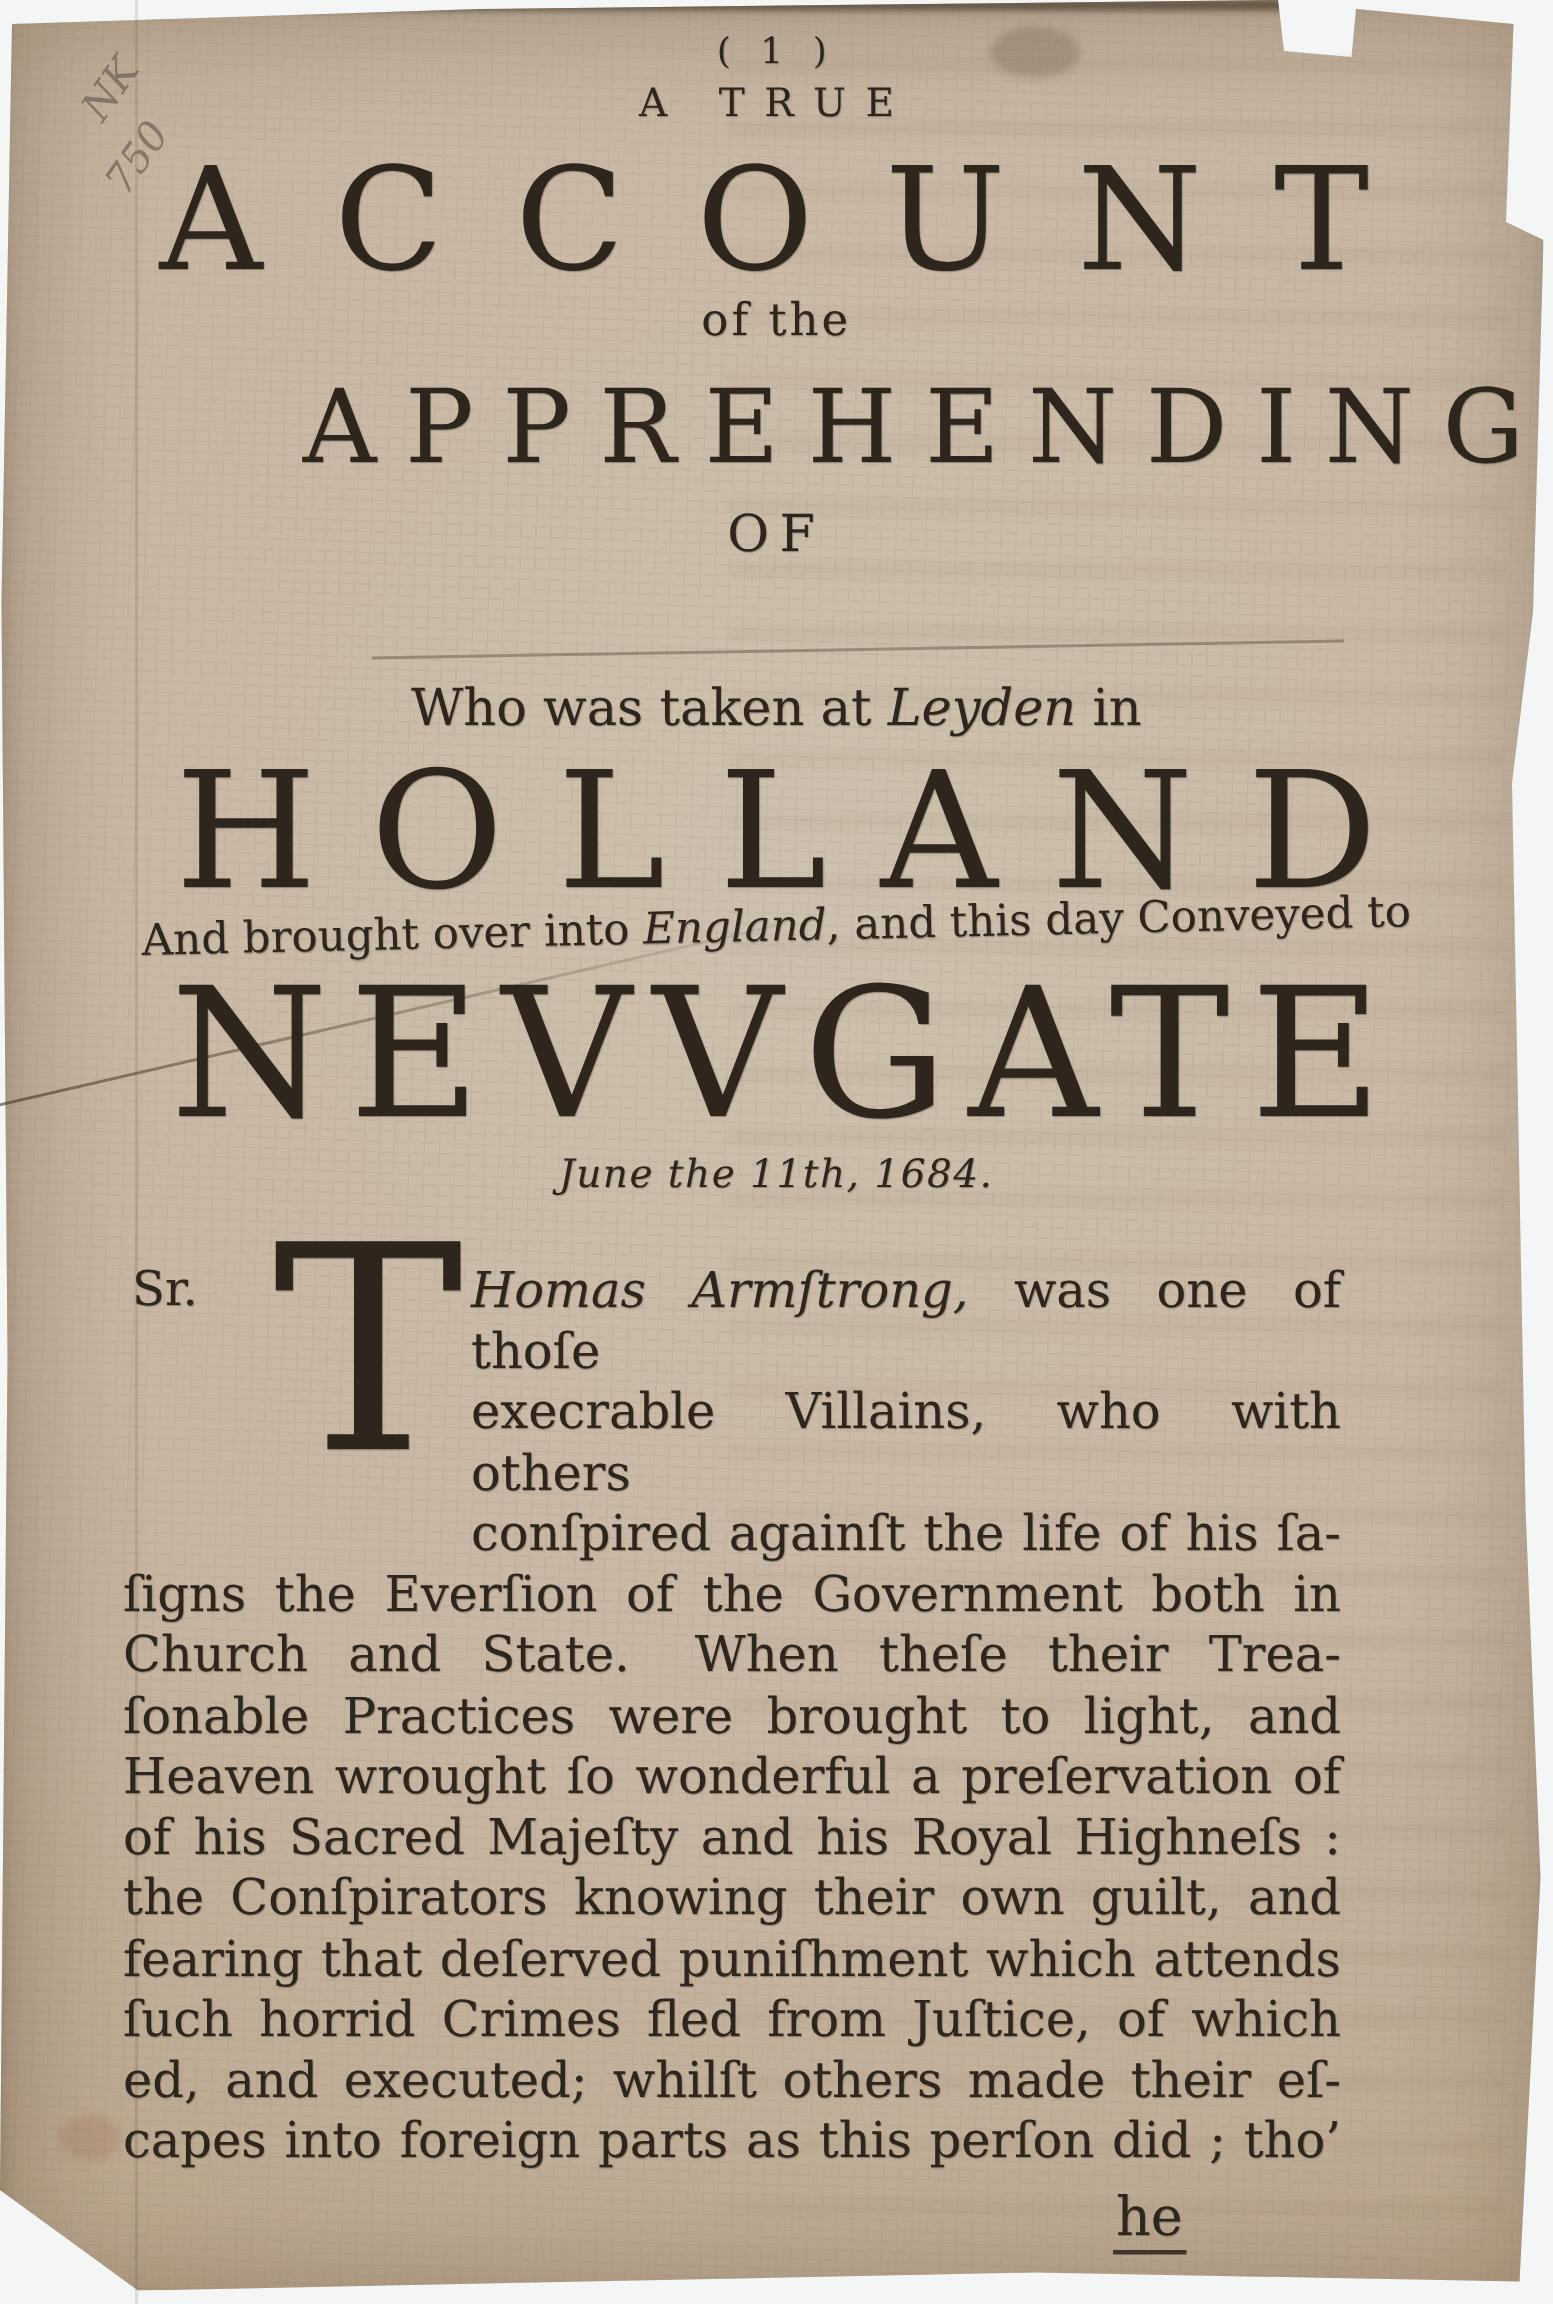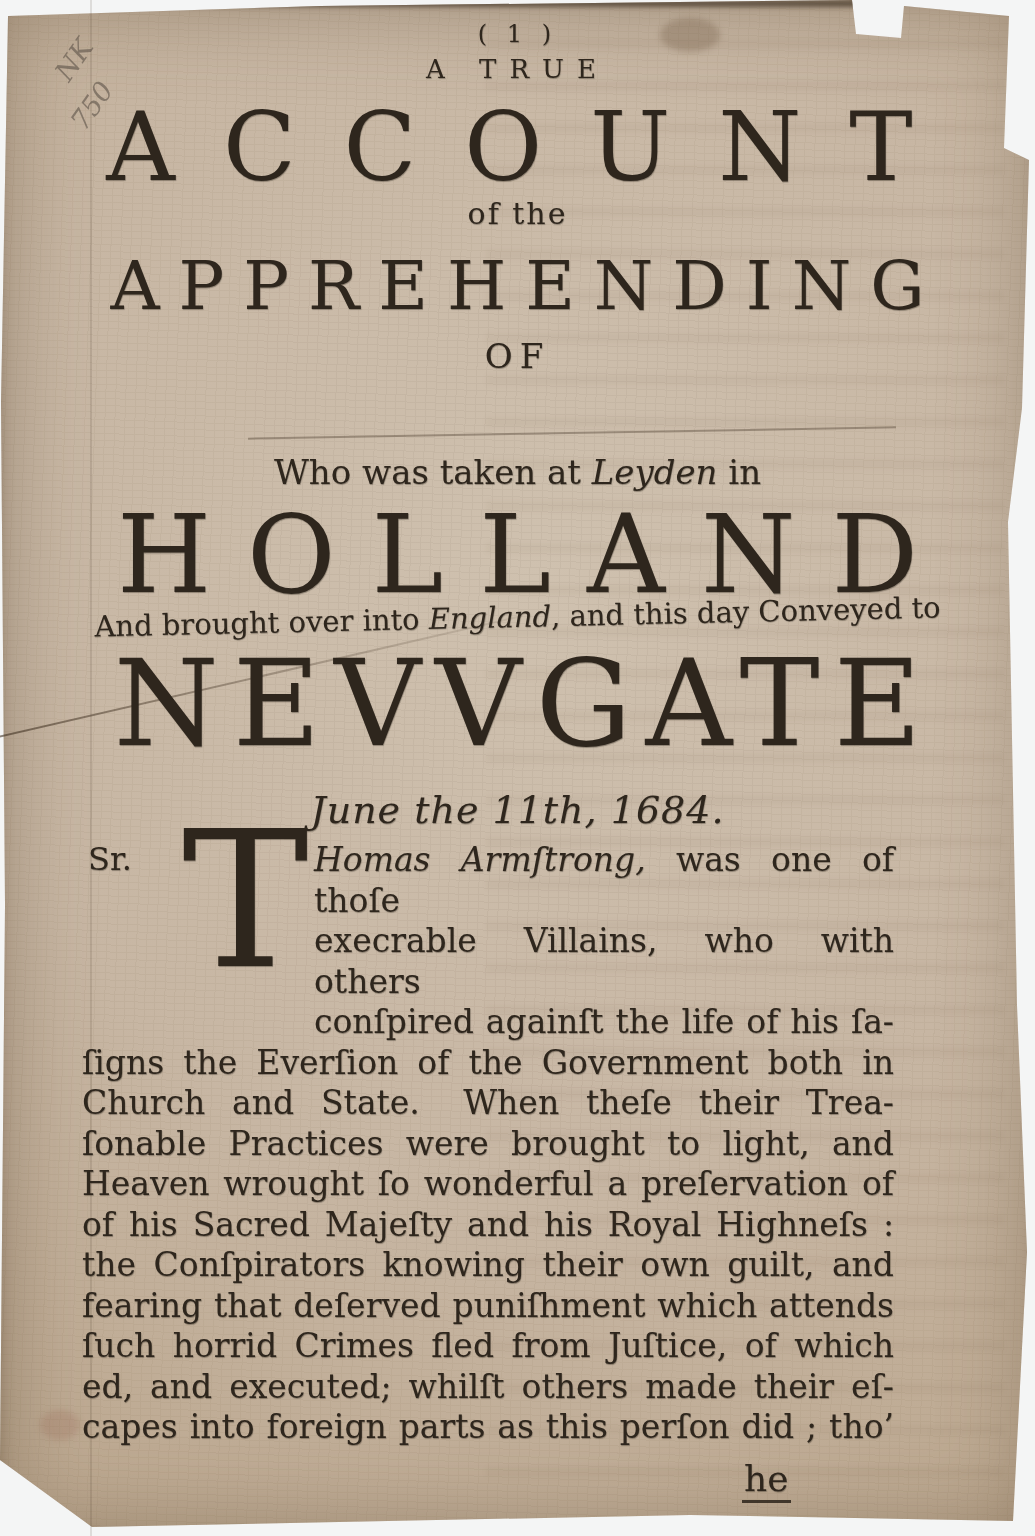--- a/index.html
+++ b/index.html
@@ -48,31 +48,31 @@
     font-size:27px;font-style:italic;line-height:1;}
   .pencil-1{left:52px;top:46px;transform:rotate(-55deg);}
   .pencil-2{left:66px;top:92px;transform:rotate(-55deg);}
   .ink{text-shadow:0.5px 0.8px 0.8px rgba(32,25,18,.35);}
   .ctr{position:absolute;left:0;width:1035px;text-align:center;white-space:nowrap;}
 
   .page-num{top:20px;font-size:24px;letter-spacing:6px;}
   .kicker{top:54px;font-size:26px;letter-spacing:13px;}
   .t-account{top:92px;font-size:95px;letter-spacing:48px;padding-left:32px;box-sizing:border-box;font-weight:400;}
   .ofthe{top:196px;font-size:30px;letter-spacing:2px;}
-  .t-appr{top:246px;font-size:68px;letter-spacing:19px;padding-left:19px;box-sizing:border-box;}
+  .t-appr{top:246px;font-size:68px;letter-spacing:19px;padding-left:19px;box-sizing:border-box;text-align:right;}
   .of2{top:336px;font-size:34px;letter-spacing:7px;}
   .name-row{top:358px;}
   .sr{font-size:34px;vertical-align:14px;margin-right:66px;}
   .blackletter{font-size:62px;font-weight:700;letter-spacing:1px;
     text-shadow:1.4px 0 0 currentColor, -0.7px 0.6px 0 currentColor, 0.5px 1px 1px rgba(32,25,18,.5);}
   .taken{top:452px;font-size:34px;}
   .t-holland{top:492px;font-size:108px;letter-spacing:36px;padding-left:36px;box-sizing:border-box;}
   .brought{top:600px;font-size:29px;transform:rotate(-1.3deg);}
   .t-newgate{top:634px;font-size:120px;letter-spacing:14px;padding-left:14px;box-sizing:border-box;}
-  .dateline{top:788px;font-size:38px;font-style:italic;letter-spacing:1px;}
+  .dateline{top:768px;font-size:26px;font-style:italic;letter-spacing:1px;}
   .it{font-style:italic;}
 
   .margin-sr{position:absolute;left:88px;top:840px;font-size:32px;}
   .dropcap{position:absolute;left:182px;top:806px;font-size:190px;line-height:1;}
   .bodytext{position:absolute;left:82px;top:840px;width:812px;
     font-size:33px;line-height:40.5px;}
   .bline{text-align:justify;text-align-last:justify;}
   .bline.ind{padding-left:232px;box-sizing:border-box;}
   .catchword{position:absolute;left:742px;top:1458px;font-size:36px;font-weight:400;
     border-bottom:3px solid rgba(43,35,26,.85);padding:0 2px 1px 2px;}

